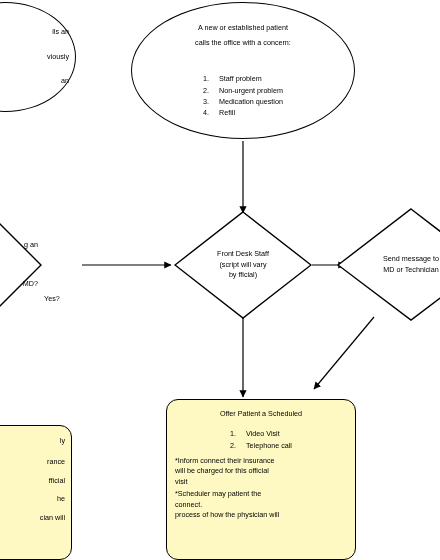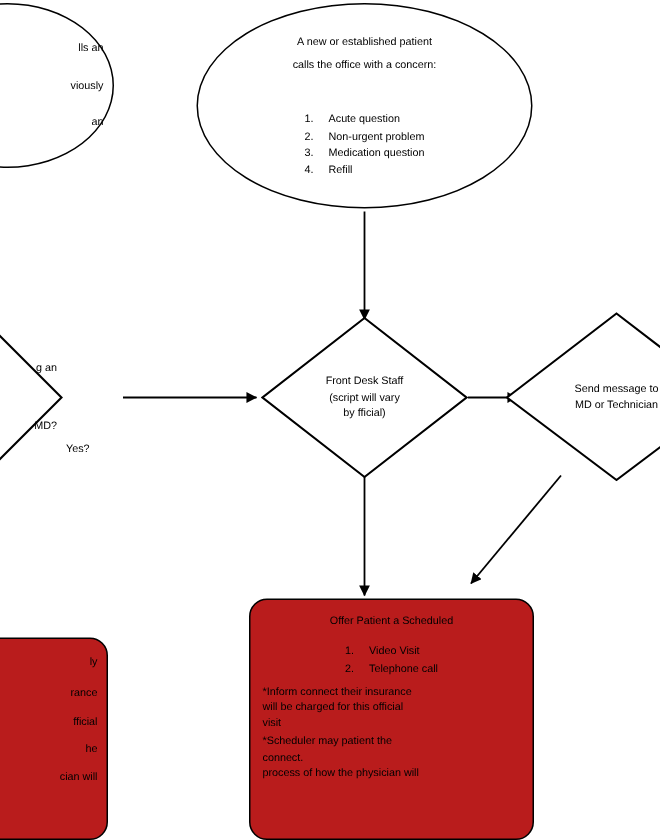--- a/index.html
+++ b/index.html
@@ -59,21 +59,21 @@
     text-align: center;
     font-size: 7.2px;
     line-height: 1.5;
     color: #000;
     box-sizing: border-box;
     padding: 0 6px;
   }
   .rounded {
     border: 1.2px solid #000;
     border-radius: 12px;
-    background: #b91c1c;
+    background: #fef9c3;
   }
   .inner-pad {
     padding: 4px 8px;
     width: 100%;
     box-sizing: border-box;
   }
   .title-line {
     font-size: 7.2px;
     margin-bottom: 5px;
     text-align: center;
@@ -143,21 +143,21 @@
       <div style="margin-top:14px;">viously</div>
       <div style="margin-top:14px;">an</div>
     </div>
   </div>
 
   <div class="node ellipse" style="left:131px; top:2px; width:224px; height:137px;">
     <div class="inner-pad">
       <div class="title-line">A new or established patient</div>
       <div class="title-line" style="margin-bottom:25px;">calls the office with a concern:</div>
       <ol class="num-list">
-        <li><span class="n">1.</span><span>Acute question</span></li>
+        <li><span class="n">1.</span><span>Staff problem</span></li>
         <li><span class="n">2.</span><span>Non-urgent problem</span></li>
         <li><span class="n">3.</span><span>Medication question</span></li>
         <li><span class="n">4.</span><span>Refill</span></li>
       </ol>
     </div>
   </div>
 
   <div class="diamond-wrap" style="left:-72px; top:208px; width:114px; height:114px;">
     <svg class="diamond-shape" viewBox="0 0 114 114" preserveAspectRatio="none">
       <polygon points="57,1 113,57 57,113 1,57" fill="#fff" stroke="#000" stroke-width="1.4"></polygon>

